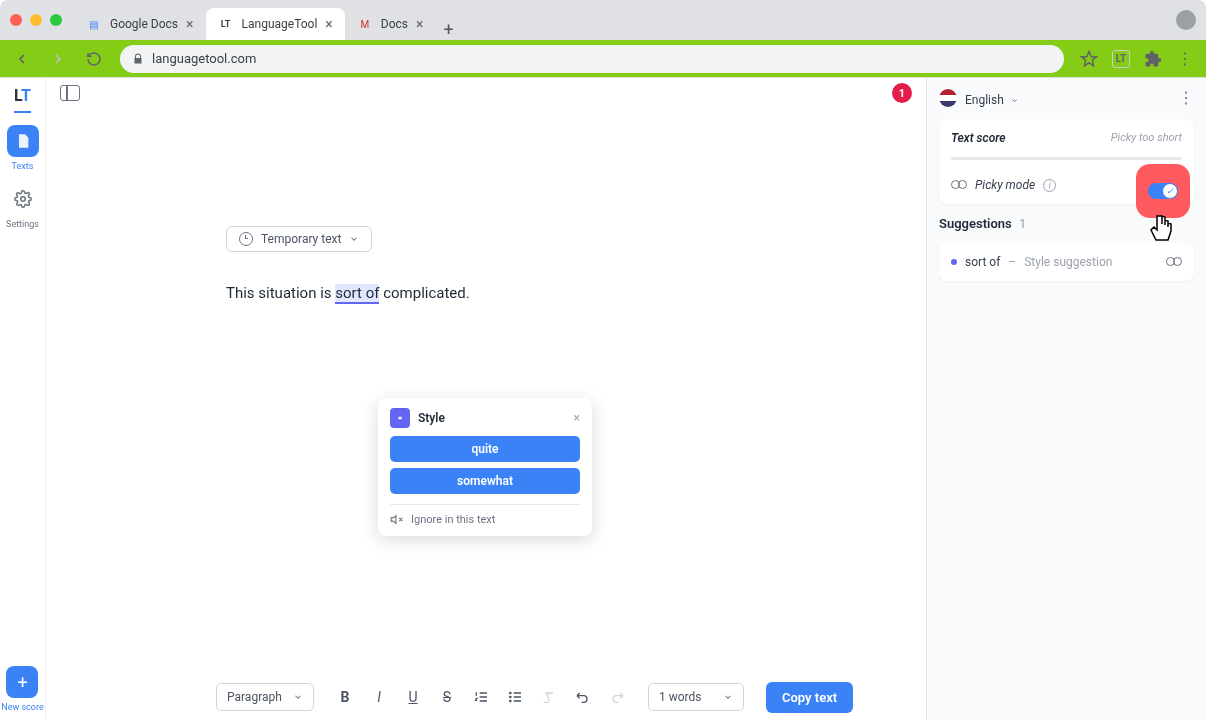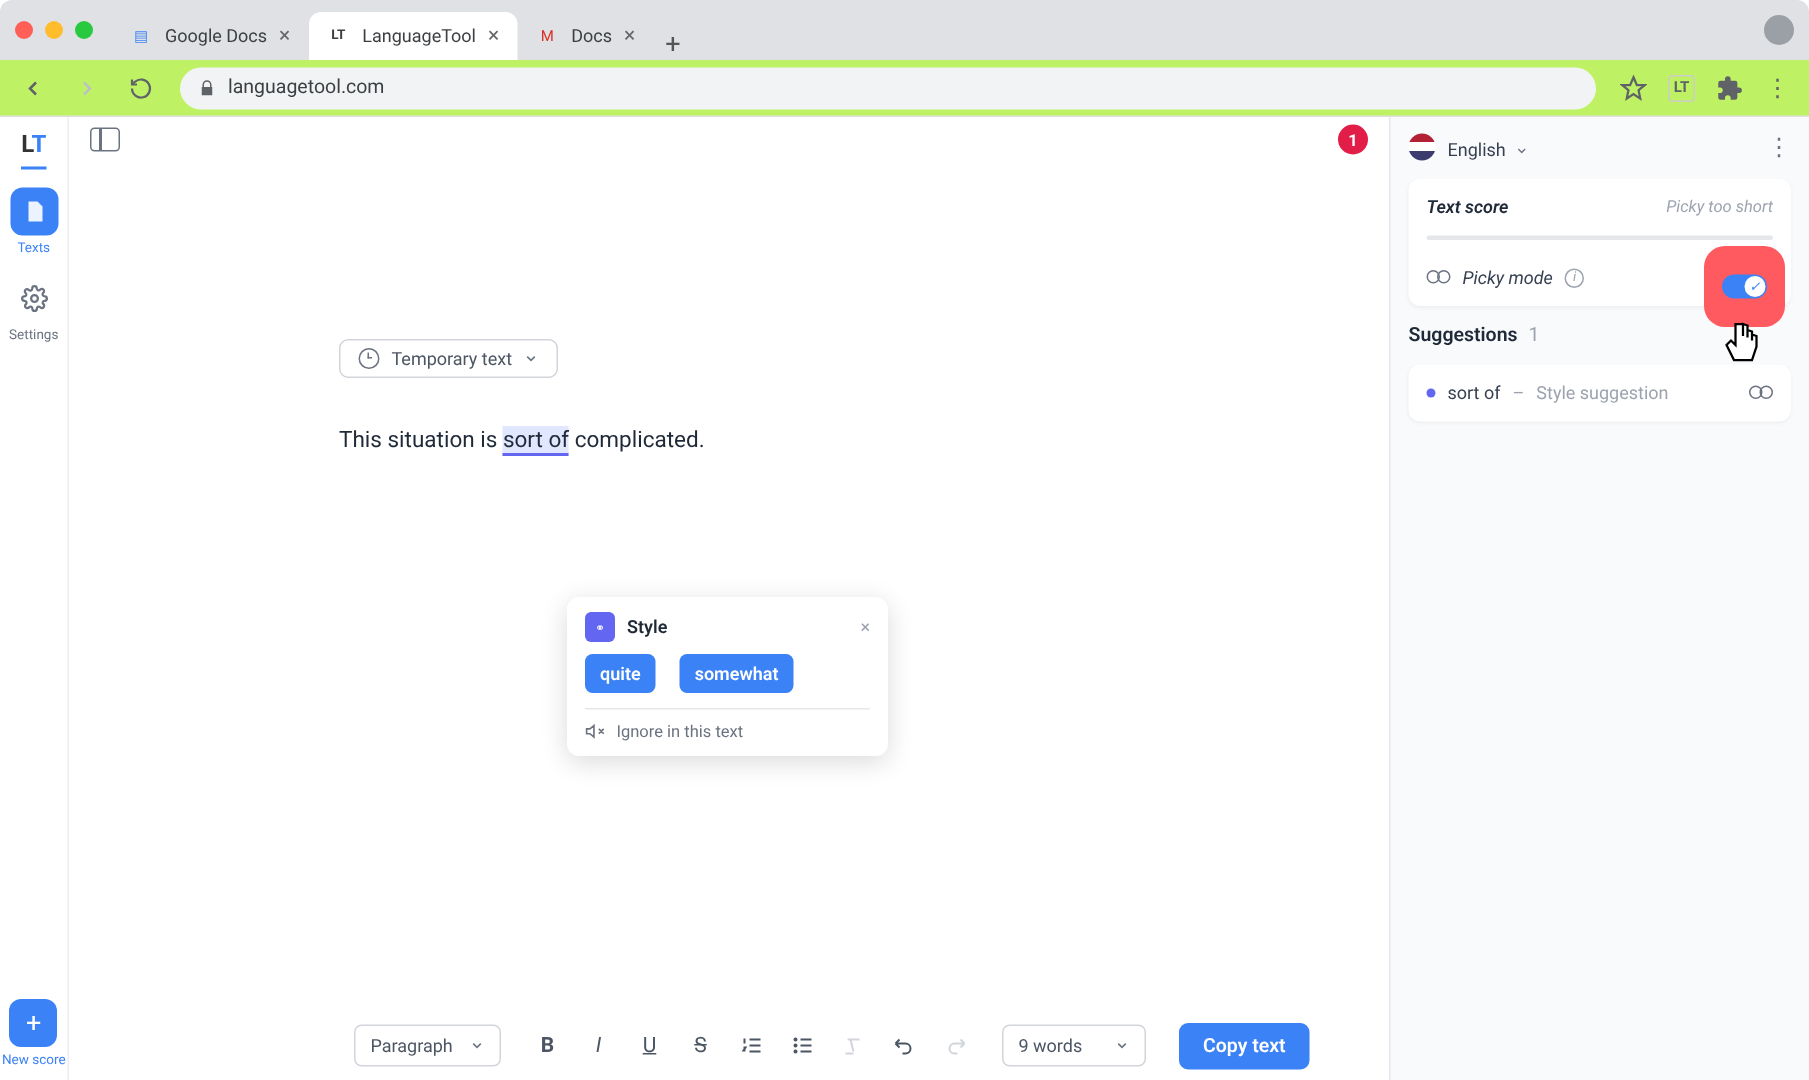--- a/index.html
+++ b/index.html
@@ -13,21 +13,21 @@
 .tl.yellow { background: #ffbd2e; }
 .tl.green { background: #27c93f; }
 .tabs { display: flex; align-items: flex-end; height: 100%; flex: 1; }
 .tab { height: 32px; padding: 0 12px; display: flex; align-items: center; gap: 8px; font-size: 12px; color: #3c4043; border-radius: 8px 8px 0 0; max-width: 160px; }
 .tab.active { background: #fff; }
 .tab-favicon { width: 16px; height: 16px; display: flex; align-items: center; justify-content: center; font-size: 10px; }
 .tab-close { color: #666; font-size: 14px; cursor: pointer; }
 .new-tab { font-size: 18px; color: #555; margin-left: 8px; cursor: pointer; }
 .profile-circ { width: 20px; height: 20px; border-radius: 50%; background: #9aa0a6; margin-left: auto; }
 
-.addr-bar { height: 38px; background: #bef264; display: flex; align-items: center; padding: 0 12px; gap: 16px; border-bottom: 1px solid #e0e0e0; }
+.addr-bar { height: 38px; background: #84cc16; display: flex; align-items: center; padding: 0 12px; gap: 16px; border-bottom: 1px solid #e0e0e0; }
 .nav-btn { width: 20px; height: 20px; display: flex; align-items: center; justify-content: center; color: #5f6368; cursor: pointer; }
 .nav-btn.disabled { color: #bdc1c6; }
 .url-box { flex: 1; height: 28px; background: #f1f3f4; border-radius: 14px; display: flex; align-items: center; padding: 0 12px; gap: 8px; font-size: 13px; color: #3c4043; }
 .ext-icons { display: flex; gap: 14px; align-items: center; }
 .ext-icon { width: 18px; height: 18px; display: flex; align-items: center; justify-content: center; color: #5f6368; }
 
 
 .app { display: flex; height: calc(720px - 78px); }
 .left-rail { width: 46px; background: #fff; border-right: 1px solid #eee; display: flex; flex-direction: column; align-items: center; padding-top: 8px; gap: 12px; position: relative; }
 .rail-logo { font-size: 16px; font-weight: 700; color: #333; padding-bottom: 6px; border-bottom: 2px solid #3b82f6; }
@@ -51,26 +51,26 @@
 .doc-selector .clock::after { content:""; position:absolute; left:5px; top:5px; width:3px; height:1.2px; background:#6b7280; }
 
 .text-content { margin-top: 30px; font-size: 15px; color: #1f2937; line-height: 1.5; }
 .highlight { background: #e0e7ff; border-bottom: 2px solid #6366f1; }
 
 .popup { position: absolute; left: 332px; top: 320px; width: 214px; background: #fff; border-radius: 8px; box-shadow: 0 4px 18px rgba(0,0,0,0.15); padding: 10px 12px; font-size: 12px; }
 .popup-head { display: flex; align-items: center; gap: 8px; margin-bottom: 8px; }
 .style-badge { width: 20px; height: 20px; background: #6366f1; border-radius: 4px; color:#fff; font-size:10px; display:flex; align-items:center; justify-content:center; }
 .popup-close { margin-left: auto; color: #9ca3af; cursor: pointer; }
 .popup-desc { color: #6b7280; font-size: 11px; margin-bottom: 10px; }
-.sugg-btns { display: flex; gap: 16px; margin-bottom: 10px; }
+.sugg-btns { display: flex; gap: 6px; margin-bottom: 10px; flex-direction: column; }
 .sugg-btn { background: #3b82f6; color: #fff; border-radius: 5px; padding: 6px 10px; font-size: 12px; font-weight: 600; border: none; cursor: pointer; }
 .ignore-row { border-top: 1px solid #e5e7eb; padding-top: 8px; display: flex; align-items: center; gap: 8px; color: #6b7280; font-size: 11px; cursor: pointer; }
 
 .bottom-bar { height: 46px; border-top: none; display: flex; align-items: center; padding: 0 20px 0 170px; gap: 10px; }
-.dropdown { display: flex; align-items: center; justify-content: space-between; border: 1px solid #d1d5db; border-radius: 5px; padding: 6px 10px; font-size: 12px; color: #4b5563; width: 98px; margin-left: 20px; }
+.dropdown { display: flex; align-items: center; justify-content: space-between; border: 1px solid #d1d5db; border-radius: 5px; padding: 6px 10px; font-size: 12px; color: #4b5563; width: 98px; }
 .fmt-group { display: flex; gap: 12px; margin-left: 10px; align-items: center; }
 .fmt { width: 22px; height: 22px; display: flex; align-items: center; justify-content: center; color: #4b5563; font-size: 14px; cursor: pointer; }
 .fmt.disabled { color: #d1d5db; }
 .words-dd { width: 96px; margin-left: 10px; }
 .copy-btn { background: #3b82f6; color:#fff; border:none; border-radius:6px; padding:8px 16px; font-size:13px; font-weight:600; margin-left:12px; cursor:pointer; }
 
 
 .right-panel { width: 280px; background: #f8fafc; border-left: 1px solid #e5e7eb; display:flex; flex-direction: column; padding: 10px 12px; gap: 12px; }
 .rp-top { display: flex; align-items: flex-end; gap: 8px; }
 .flag { width:18px; height:18px; border-radius:50%; background: linear-gradient(180deg,#b22234 0 33%,#fff 33% 66%,#3c3b6e 66% 100%); }
@@ -284,21 +284,21 @@
               <path d="M3 10h10a5 5 0 1 1 0 10h-3M3 10l4-4M3 10l4 4"></path>
             </svg>
         </div>
         <div class="fmt disabled">
           <svg width="16" height="16" viewBox="0 0 24 24" fill="none" stroke="currentColor" stroke-width="2">
               <path d="M21 10H11a5 5 0 1 0 0 10h3M21 10l-4-4M21 10l-4 4"></path>
             </svg>
         </div>
       </div>
       <div class="dropdown words-dd">
-        <span>9 words</span>
+        <span>1 words</span>
         <svg width="10" height="10" viewBox="0 0 24 24" fill="none" stroke="#6b7280" stroke-width="2.5">
             <path d="M6 9l6 6 6-6"></path>
           </svg>
       </div>
       <button class="copy-btn">Copy text</button>
     </div>
   </div>
 
   <div class="right-panel">
     <div class="rp-top">

